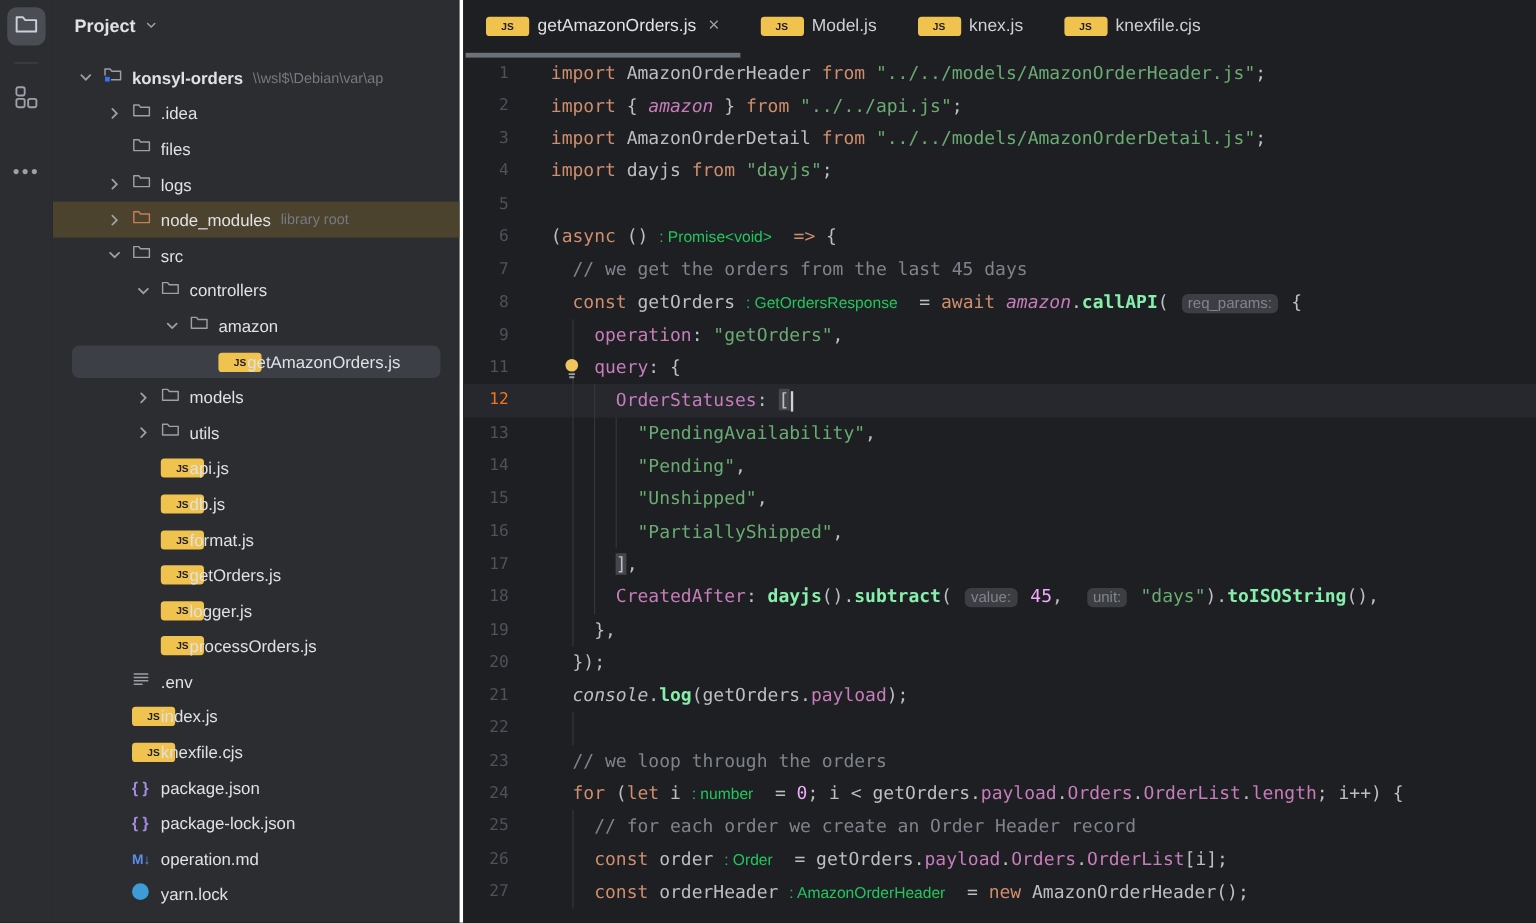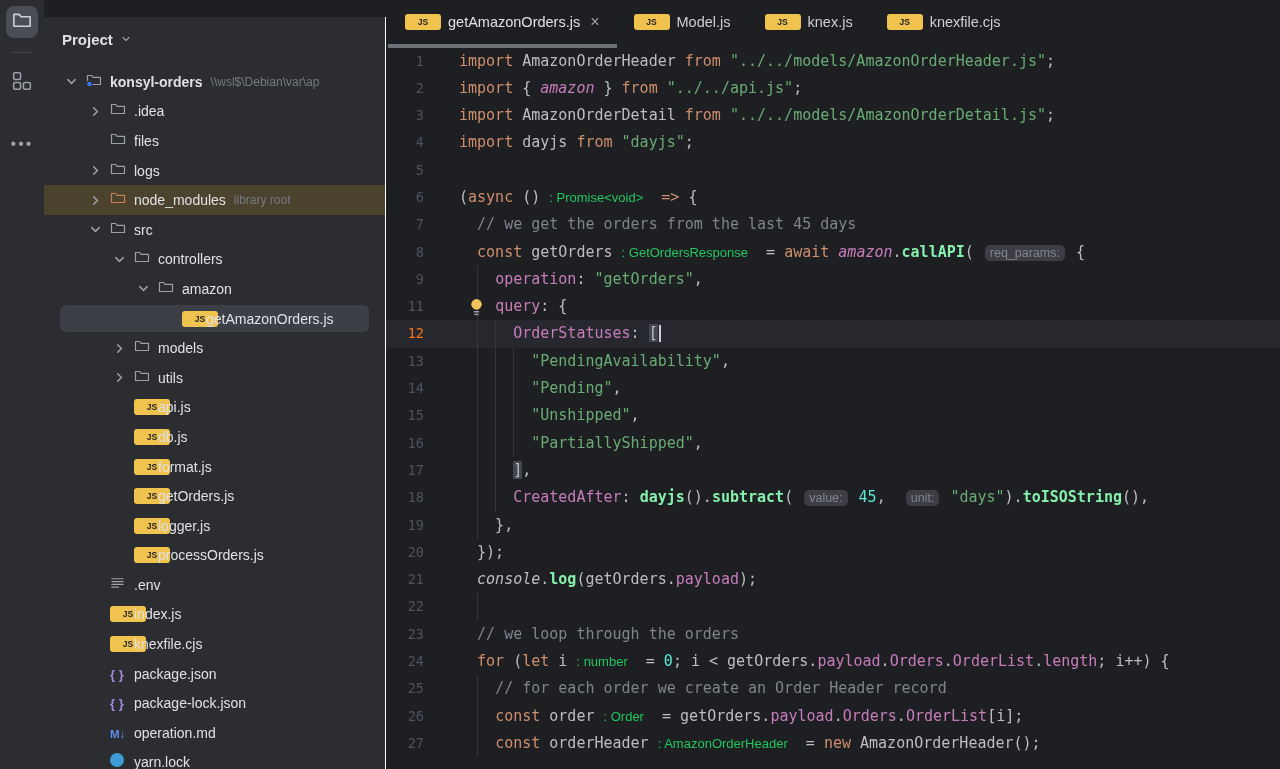--- a/index.html
+++ b/index.html
@@ -10,22 +10,22 @@
   
   .rail { width:44px; background:#2B2D30; flex:none; display:flex; flex-direction:column;
           align-items:center; padding-top:6px; }
   .rail-btn { width:32px; height:32px; border-radius:8px; display:flex; align-items:center;
               justify-content:center; margin-bottom:10px; cursor:pointer; }
   .rail-btn.active { background:#4A4D53; }
   .rail-divider { width:20px; height:1px; background:#43454A; margin:4px 0 14px 0; }
   .rail-more { color:#9DA0A8; font-size:16px; letter-spacing:2px; margin-top:26px; cursor:pointer; }
 
   
-  .panel { width:342px; flex:none; background:#2B2D30; border-right:1px solid #ffffff;
-           overflow:hidden; position:relative;margin-top:17px; }
+  .panel { width:342px; flex:none; background:#2B2D30; border-right:3px solid #ffffff;
+           overflow:hidden; position:relative; }
   .panel-header { height:44px; display:flex; align-items:center; padding-left:18px;
                   color:#DFE1E5; font-size:15px; font-weight:bold; gap:7px; cursor:pointer; }
   .tree { padding-top:6px; }
   .tree-row { height:29.6px; display:flex; align-items:center; position:relative;
               white-space:nowrap; cursor:pointer;justify-content:center; }
   .tree-row .inner { display:flex; align-items:center; position:relative; z-index:1; width:100%; height:100%; }
   .tree-row.selected::before { content:""; position:absolute; left:16px; right:16px; top:1px; bottom:1px;
               background:#3C3F45; border-radius:6px; }
   .tree-row.library { background:#4C432E; }
   .chev { width:24px; flex:none; display:flex; align-items:center; justify-content:flex-start; padding-left:3px; }
@@ -57,21 +57,21 @@
   .code-line.cur { background:#26282E; }
   .ln { position:absolute; left:0; top:0; width:38px; text-align:right; color:#4D525B;
         font-size:13.5px; font-family:"DejaVu Sans Mono","Liberation Mono",monospace; cursor:pointer; }
   .cur .ln { color:#f97316; }
   .guide { position:absolute; top:0; bottom:0; width:1px; background:#33363A; }
   .k  { color:#CF8E6D; }
   .s  { color:#6AAB73; }
   .c  { color:#7F848C; }
   .p  { color:#C77DBB; }
   .f  { color:#86efac;font-weight:bold; }
-  .n  { color:#5eead4; }
+  .n  { color:#f0abfc; }
   .im { color:#C77DBB; font-style:italic; }
   .gl { font-style:italic; }
   .h  { color:#22c55e; font-size:13px; font-family:"Liberation Sans",sans-serif; }
   .hb { color:#81858E; font-size:12.5px; font-family:"Liberation Sans",sans-serif;
         background:#3C3E43; border-radius:5px; padding:1px 5px; margin:0 2px; }
   .bk { background:#43464D; }
   .cr { display:inline-block; width:2px; height:17px; background:#CED0D6; vertical-align:middle; margin-left:1px; }
   .bulb { position:absolute; left:82px; top:4px; width:18px; height:20px; cursor:pointer; }
 </style>
 </head>

